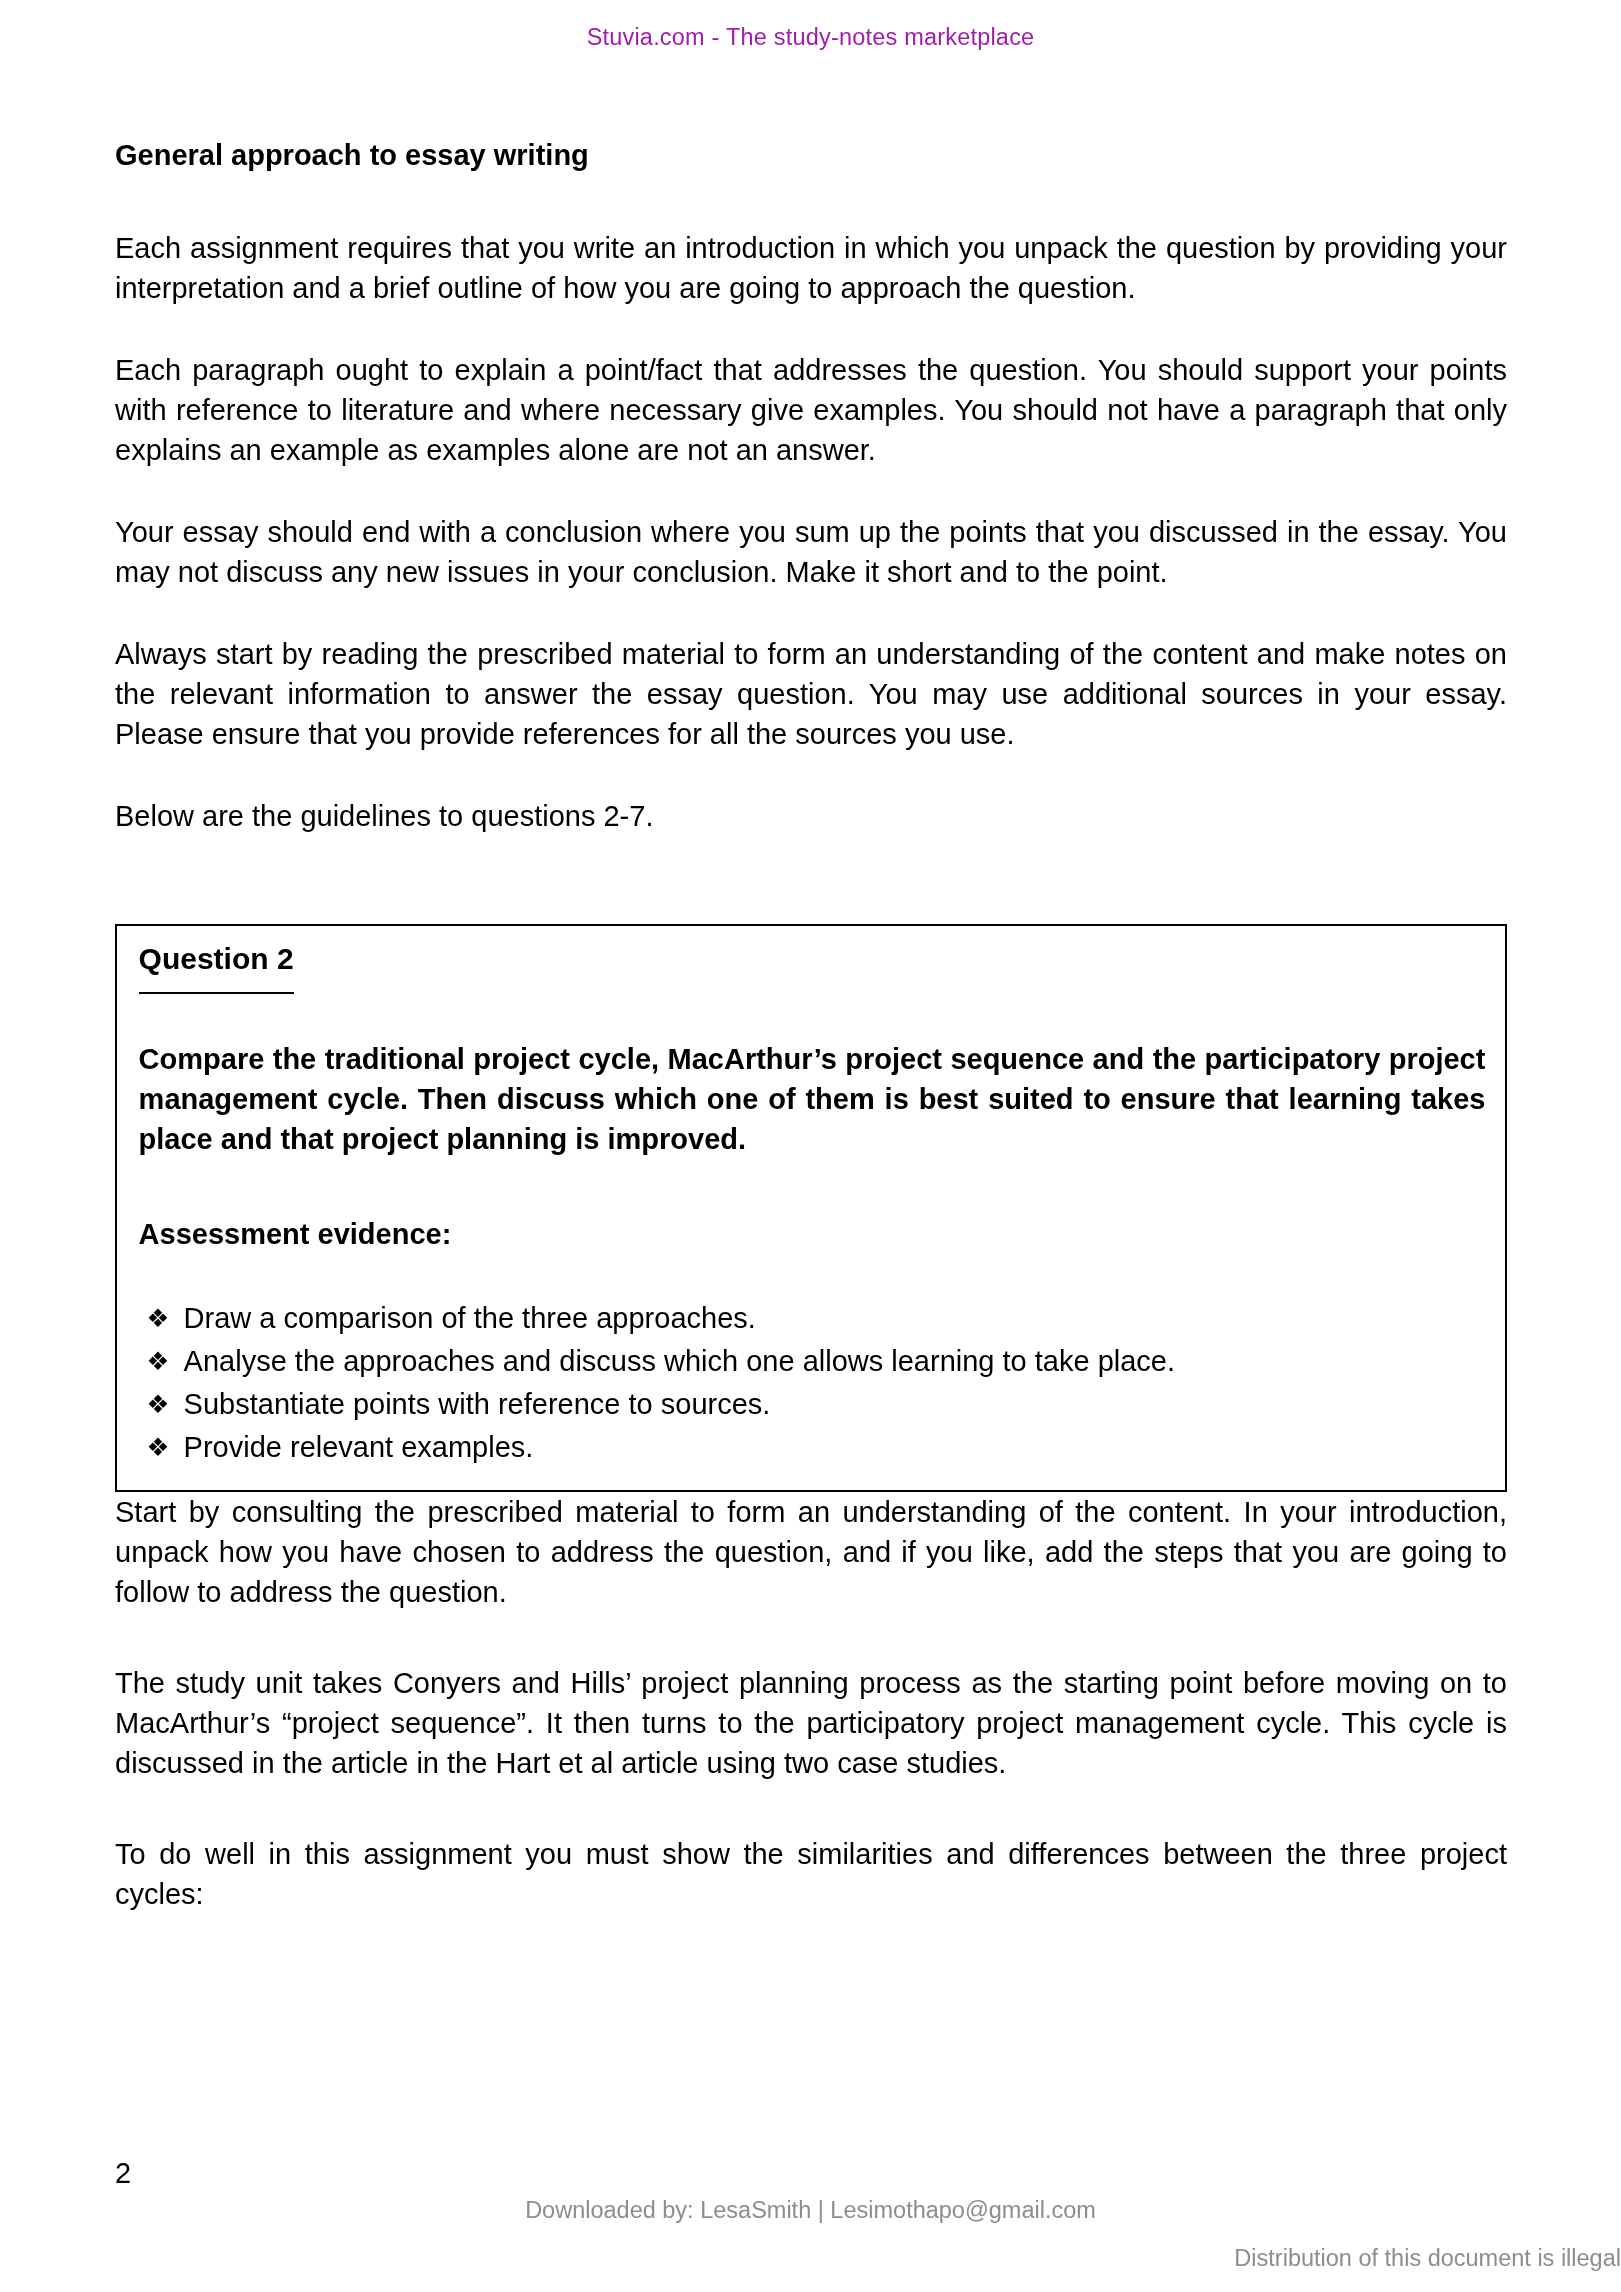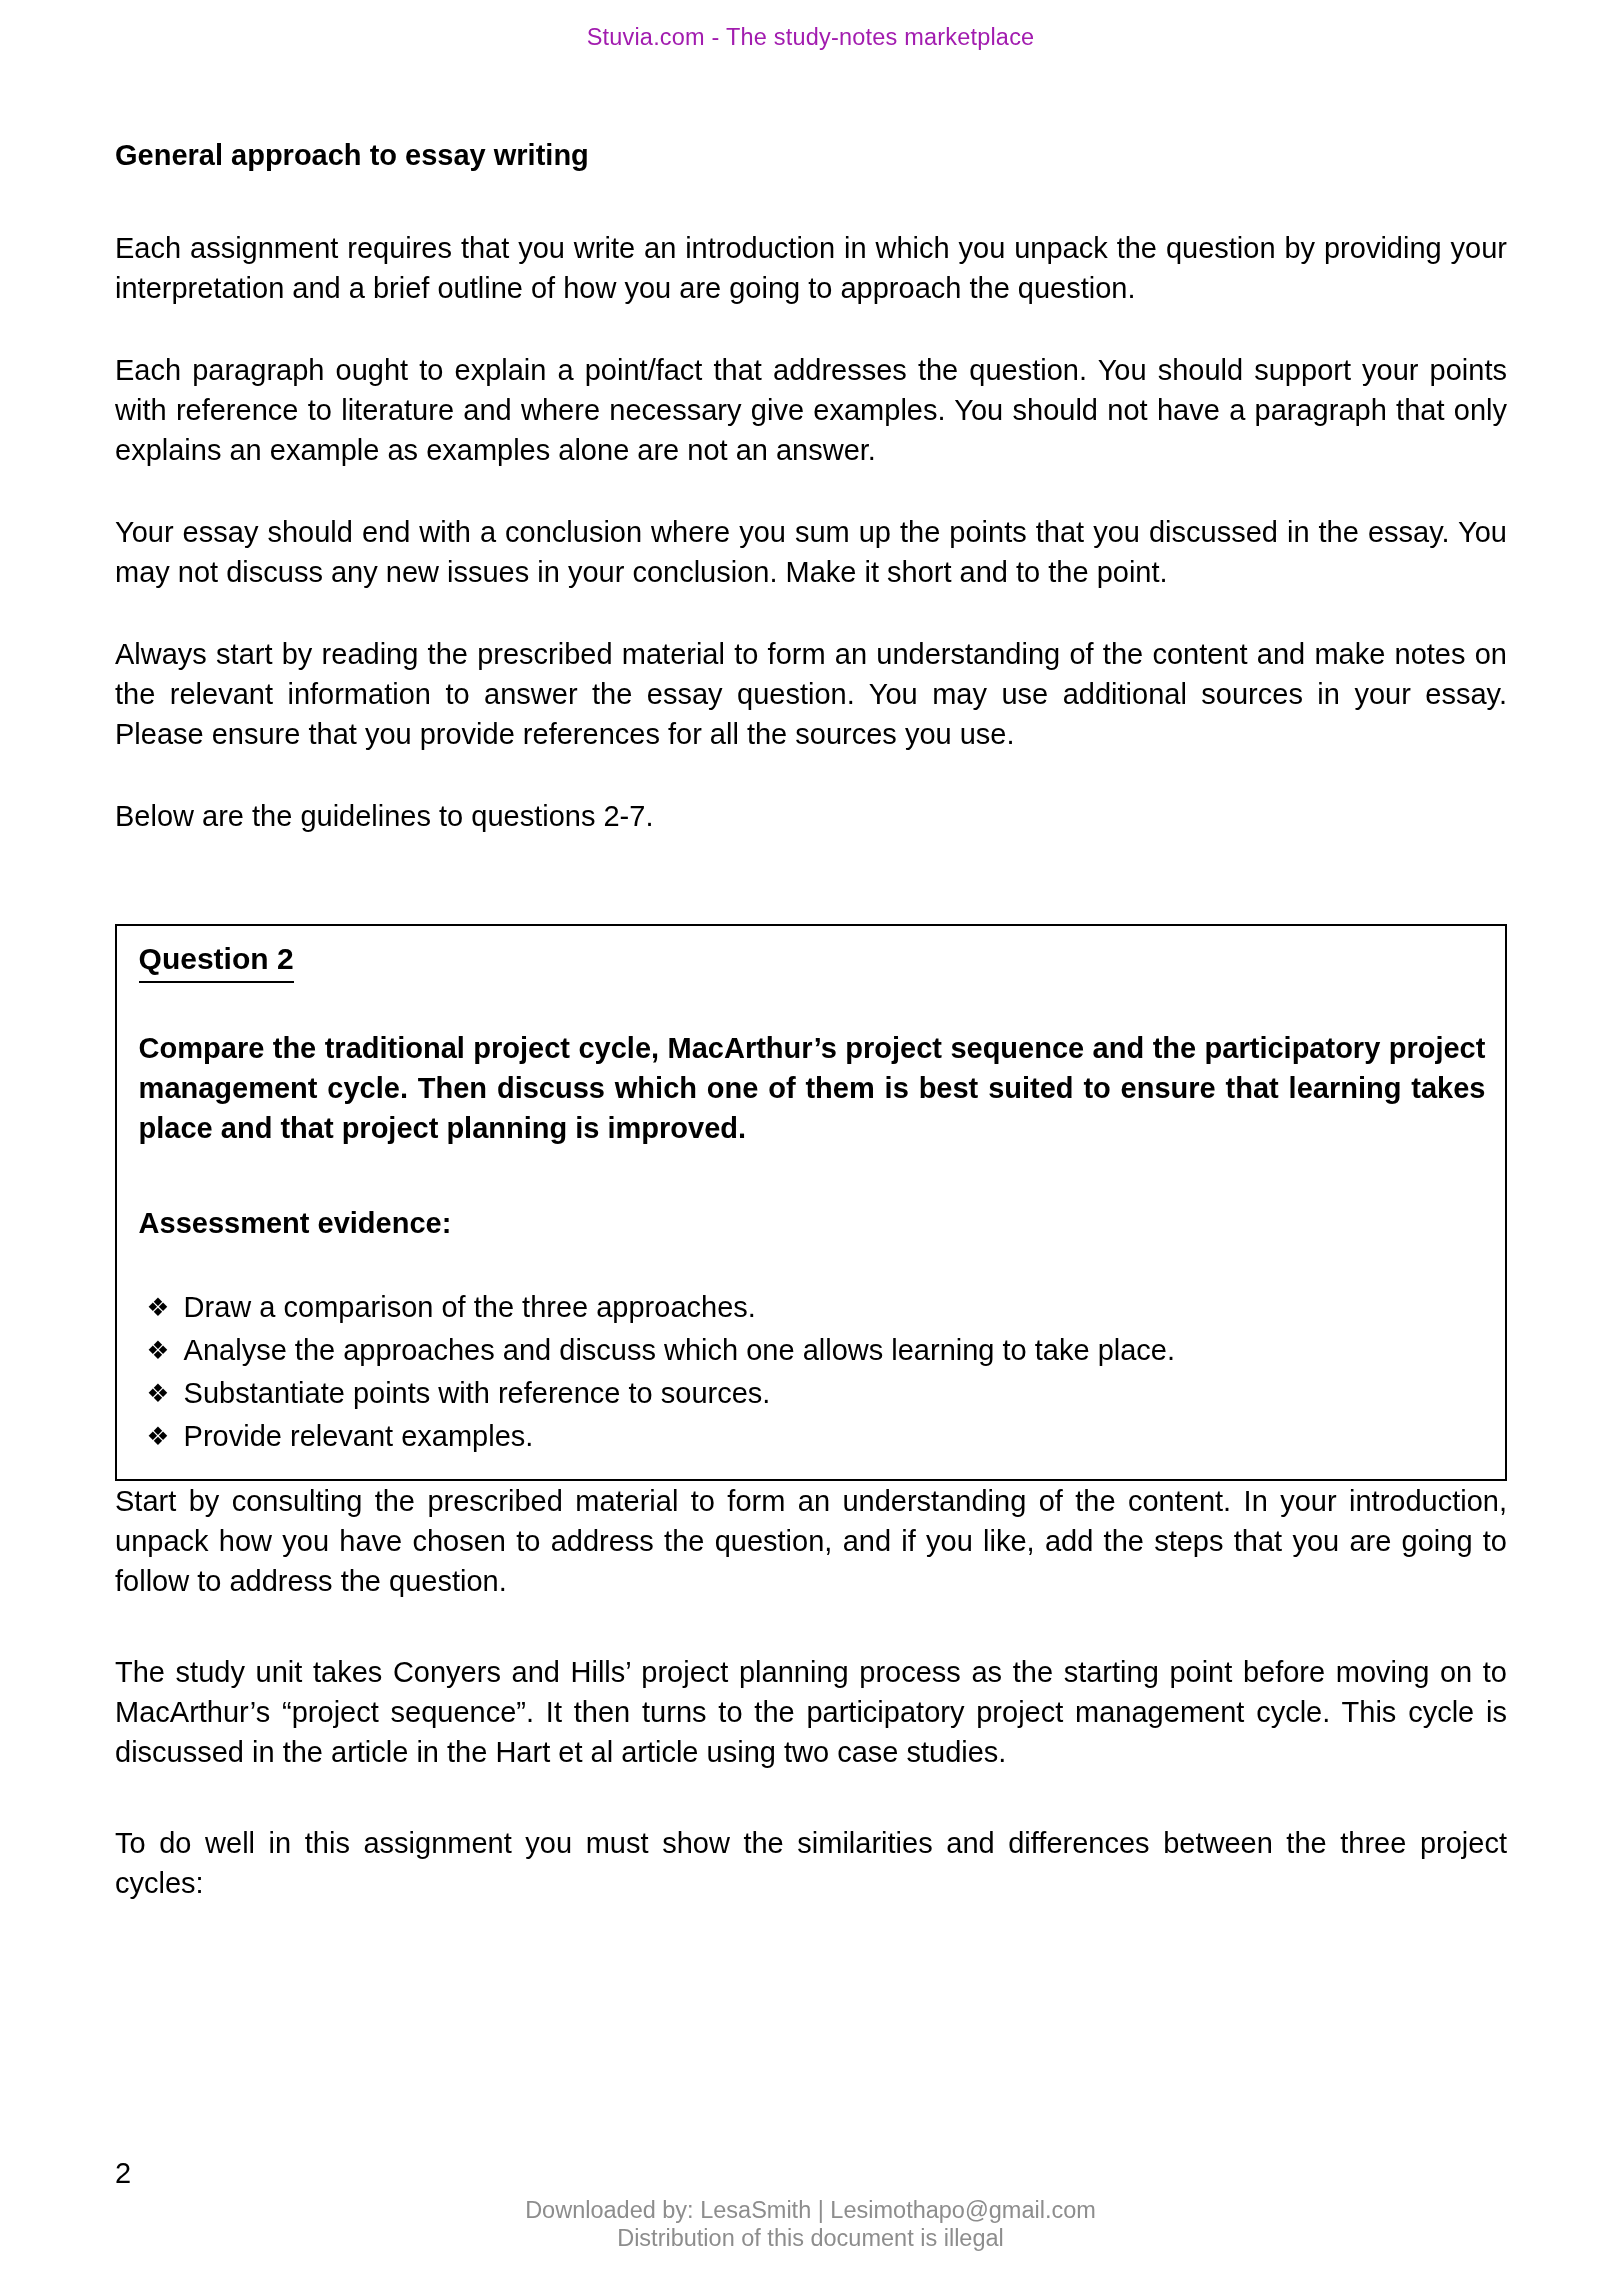--- a/index.html
+++ b/index.html
@@ -43,21 +43,21 @@
     border: 2.9px solid #000000;
     margin: 88px 0 0 0;
     padding: 13.7px 19.6px 21.6px 21.6px;
   }
   .question-title {
     display: inline-block;
     font-size: 30px;
     font-weight: bold;
     line-height: 37px;
     border-bottom: 2.9px solid #000000;
-    padding-bottom: 4px;
+    padding-bottom: 15px;
   }
   .question-prompt {
     font-weight: bold;
     margin: 45px 0 0 0;
   }
   .evidence-heading {
     font-size: 29px;
     font-weight: bold;
     line-height: 40px;
     margin: 55px 0 15px 0;
@@ -97,21 +97,21 @@
   }
   .page-footer {
     position: absolute;
     left: 0; right: 0;
     top: 2197px;
     text-align: center;
     color: #8d8d8d;
     font-size: 23.5px;
     line-height: 27.4px;
   }
-  .page-footer .footer-line + .footer-line { margin-top: 1px; }
+  .page-footer .footer-line + .footer-line { margin-top: 21px; text-align: right; }
 </style>
 </head>
 <body>
 
 <div class="page">
 
   <div class="watermark-header">Stuvia.com - The study-notes marketplace</div>
 
   <div class="content">
 

